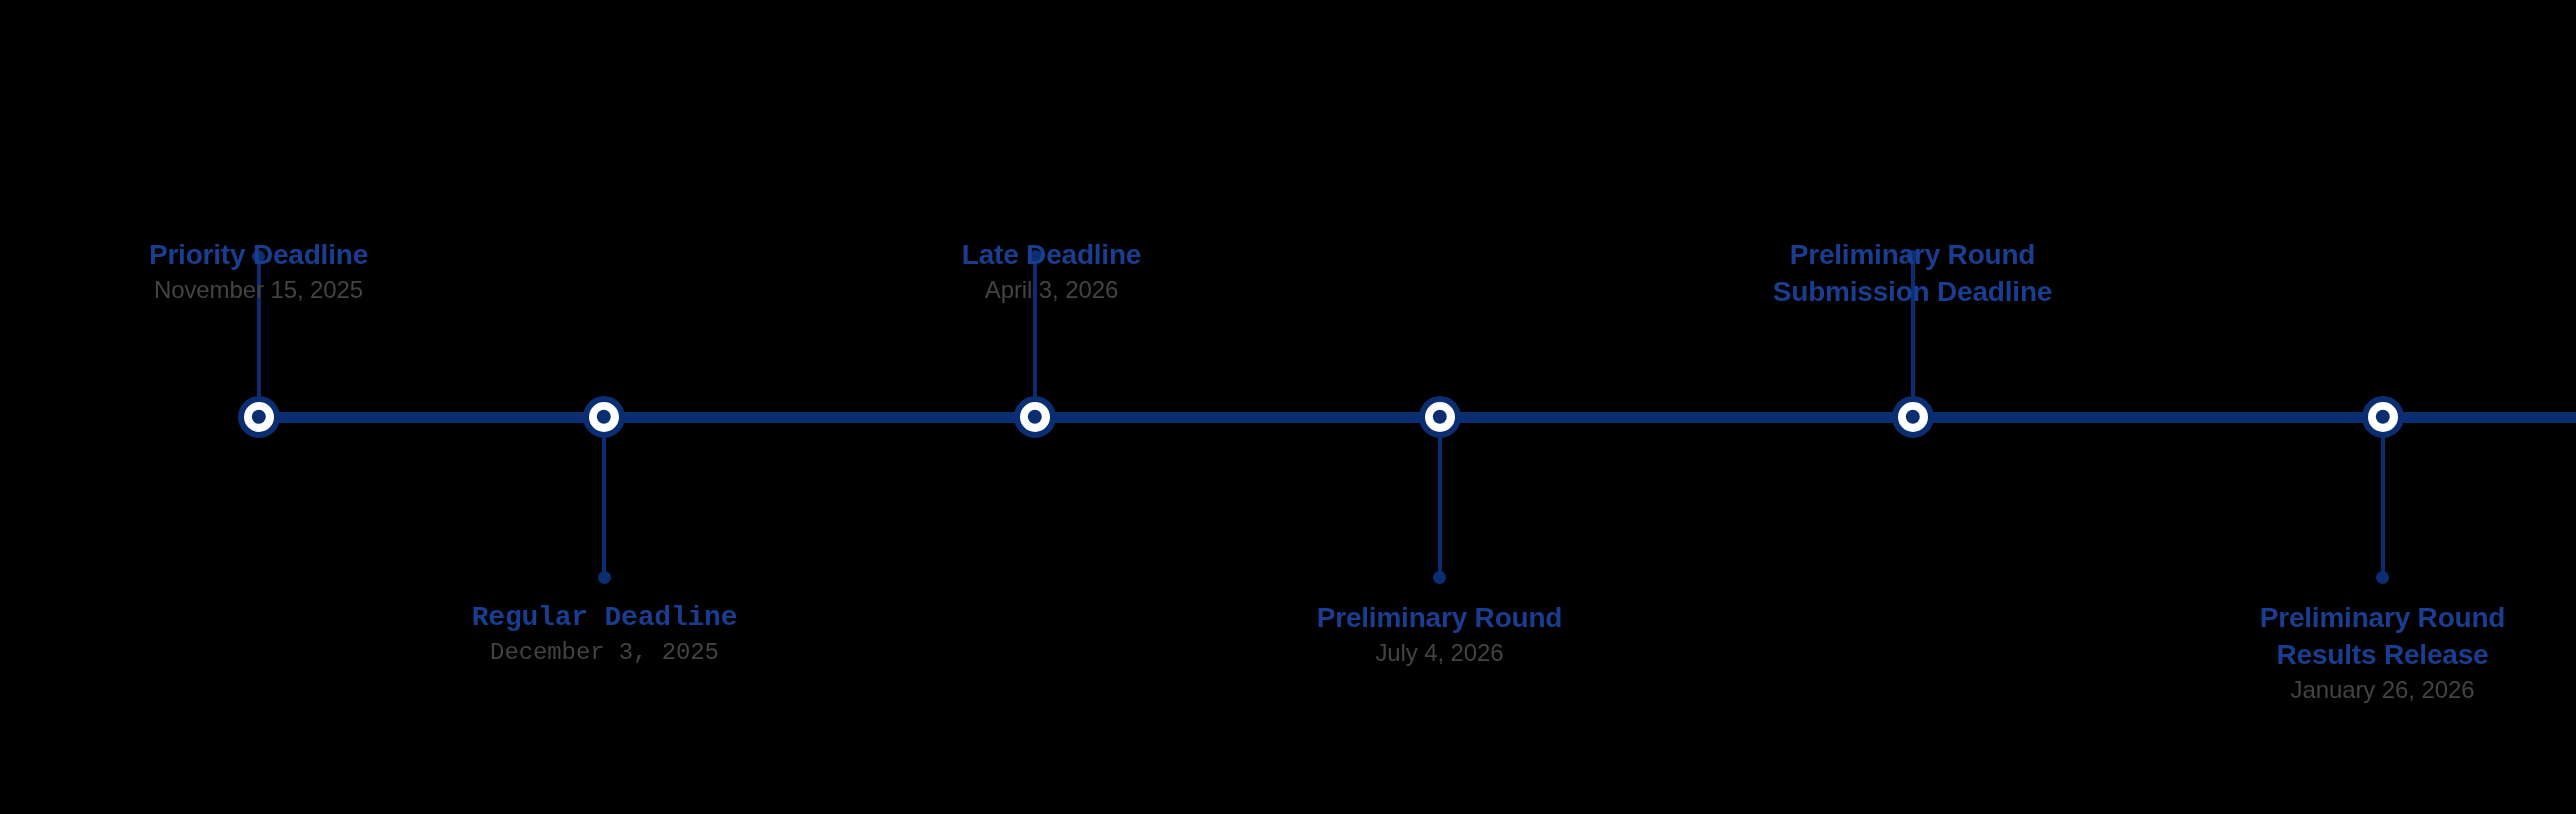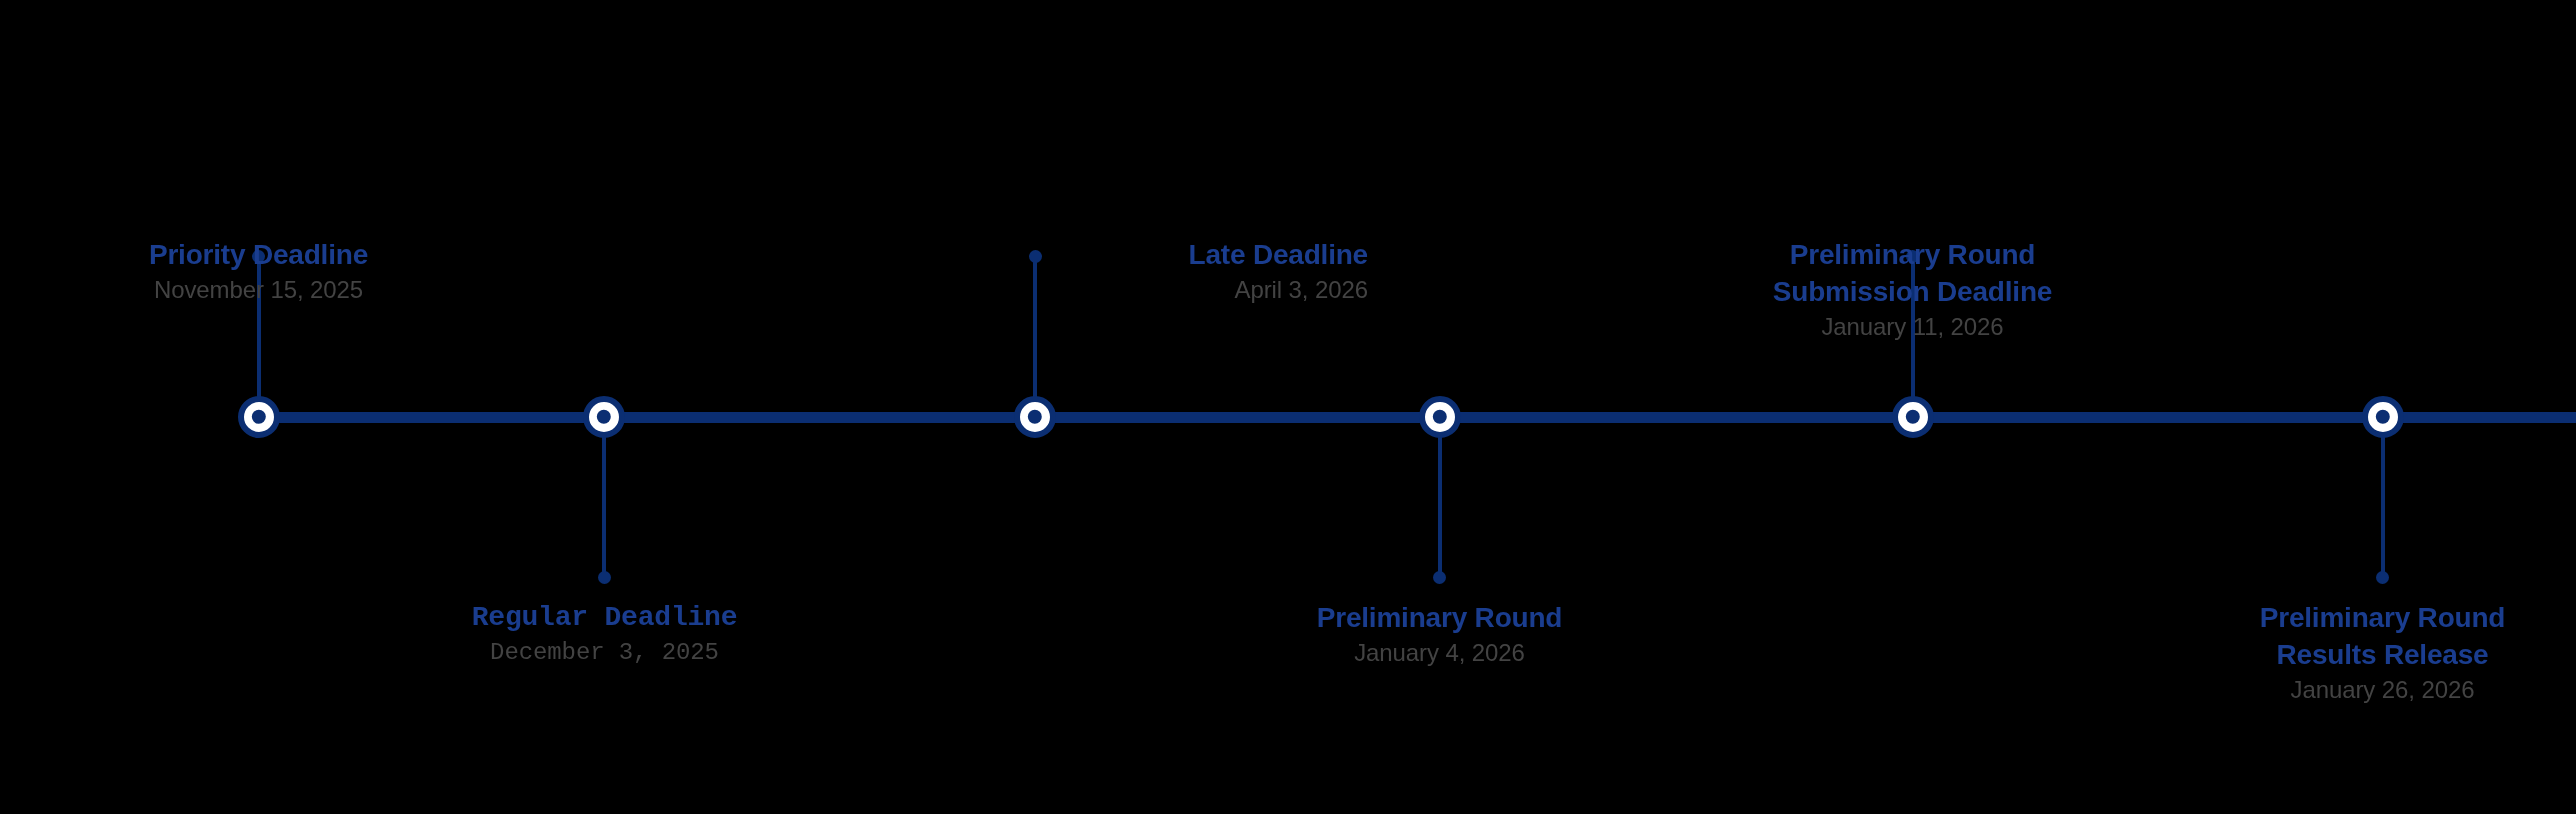--- a/index.html
+++ b/index.html
@@ -117,42 +117,41 @@
     </div>
     <div class="label-block" style="left: 244px; width: 721px; top: 599px; font-family: Liberation Mono, monospace;">
       <div class="label-title">Regular Deadline</div>
       <div class="label-date">December 3, 2025</div>
     </div>
     <div class="stem" style="left: 1033px; top: 257px; height: 144px;"></div>
     <div class="stem-cap" style="left: 1029px; top: 250px;"></div>
     <div class="node" style="left: 1014px; top: 396px;">
       <div class="node-core"></div>
     </div>
-    <div class="label-block" style="left: 647px; width: 721px; top: 236px; text-align: right;">
+    <div class="label-block" style="left: 691px; width: 721px; top: 236px;">
       <div class="label-title">Late Deadline</div>
       <div class="label-date">April 3, 2026</div>
     </div>
     <div class="stem" style="left: 1438px; top: 433px; height: 144px;"></div>
     <div class="stem-cap" style="left: 1433px; top: 571px;"></div>
     <div class="node" style="left: 1419px; top: 396px;">
       <div class="node-core"></div>
     </div>
     <div class="label-block" style="left: 1079px; width: 721px; top: 599px;">
       <div class="label-title">Preliminary Round</div>
-      <div class="label-date">January 4, 2026</div>
+      <div class="label-date">July 4, 2026</div>
     </div>
     <div class="stem" style="left: 1911px; top: 257px; height: 144px;"></div>
     <div class="stem-cap" style="left: 1906px; top: 250px;"></div>
     <div class="node" style="left: 1892px; top: 396px;">
       <div class="node-core"></div>
     </div>
     <div class="label-block" style="left: 1552px; width: 721px; top: 236px;">
       <div class="label-title">Preliminary Round</div>
       <div class="label-title">Submission Deadline</div>
-      <div class="label-date">January 11, 2026</div>
     </div>
     <div class="stem" style="left: 2381px; top: 433px; height: 144px;"></div>
     <div class="stem-cap" style="left: 2376px; top: 571px;"></div>
     <div class="node" style="left: 2362px; top: 396px;">
       <div class="node-core"></div>
     </div>
     <div class="label-block" style="left: 2022px; width: 721px; top: 599px;">
       <div class="label-title">Preliminary Round</div>
       <div class="label-title">Results Release</div>
       <div class="label-date">January 26, 2026</div>

